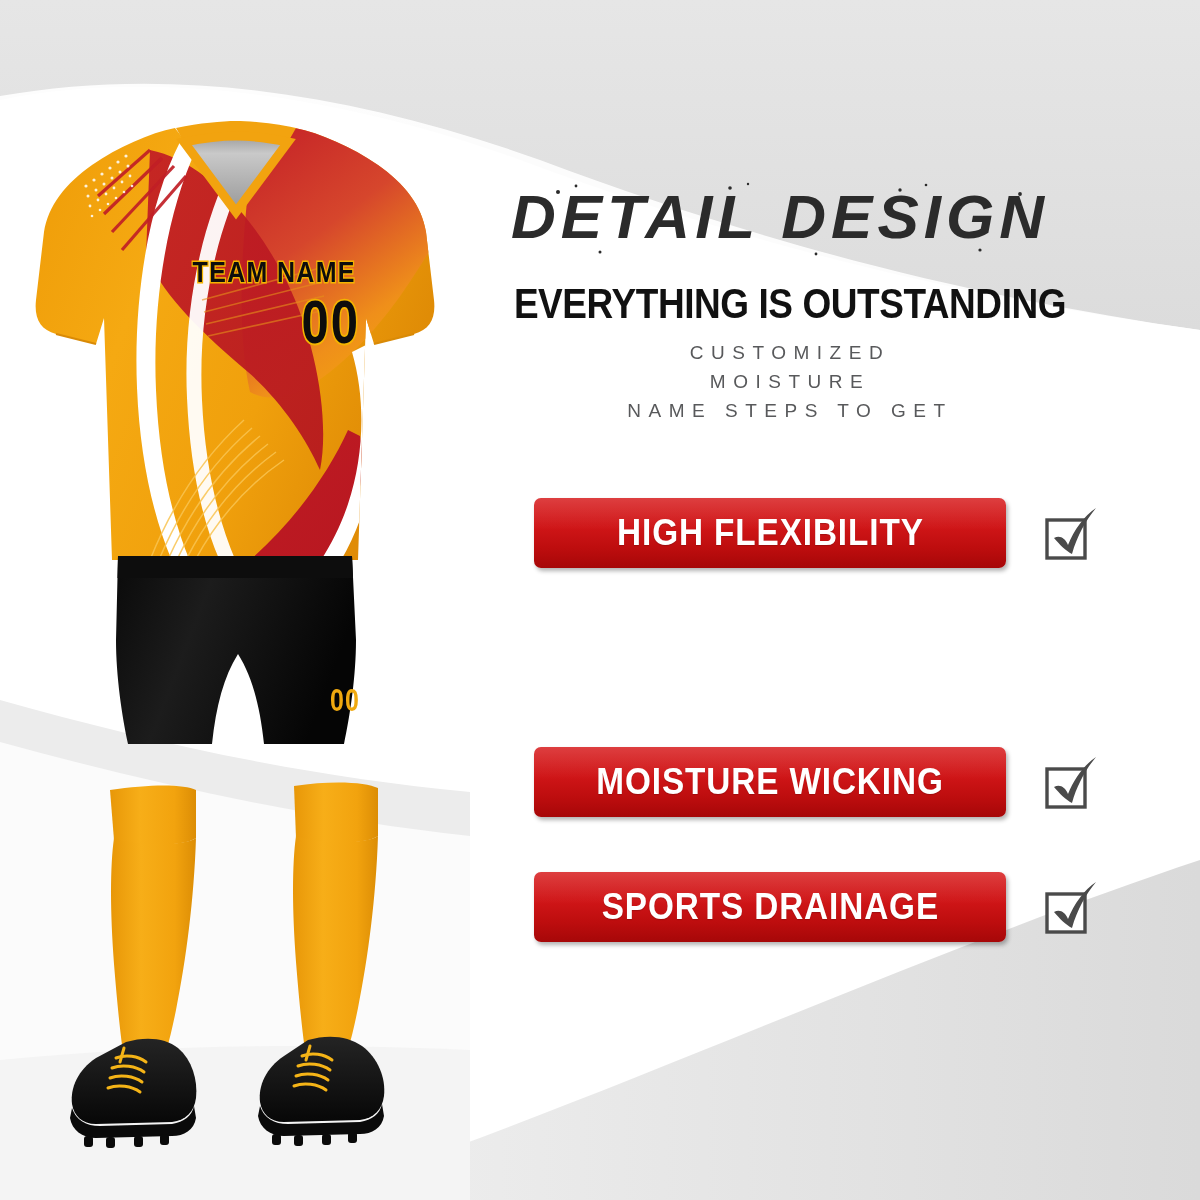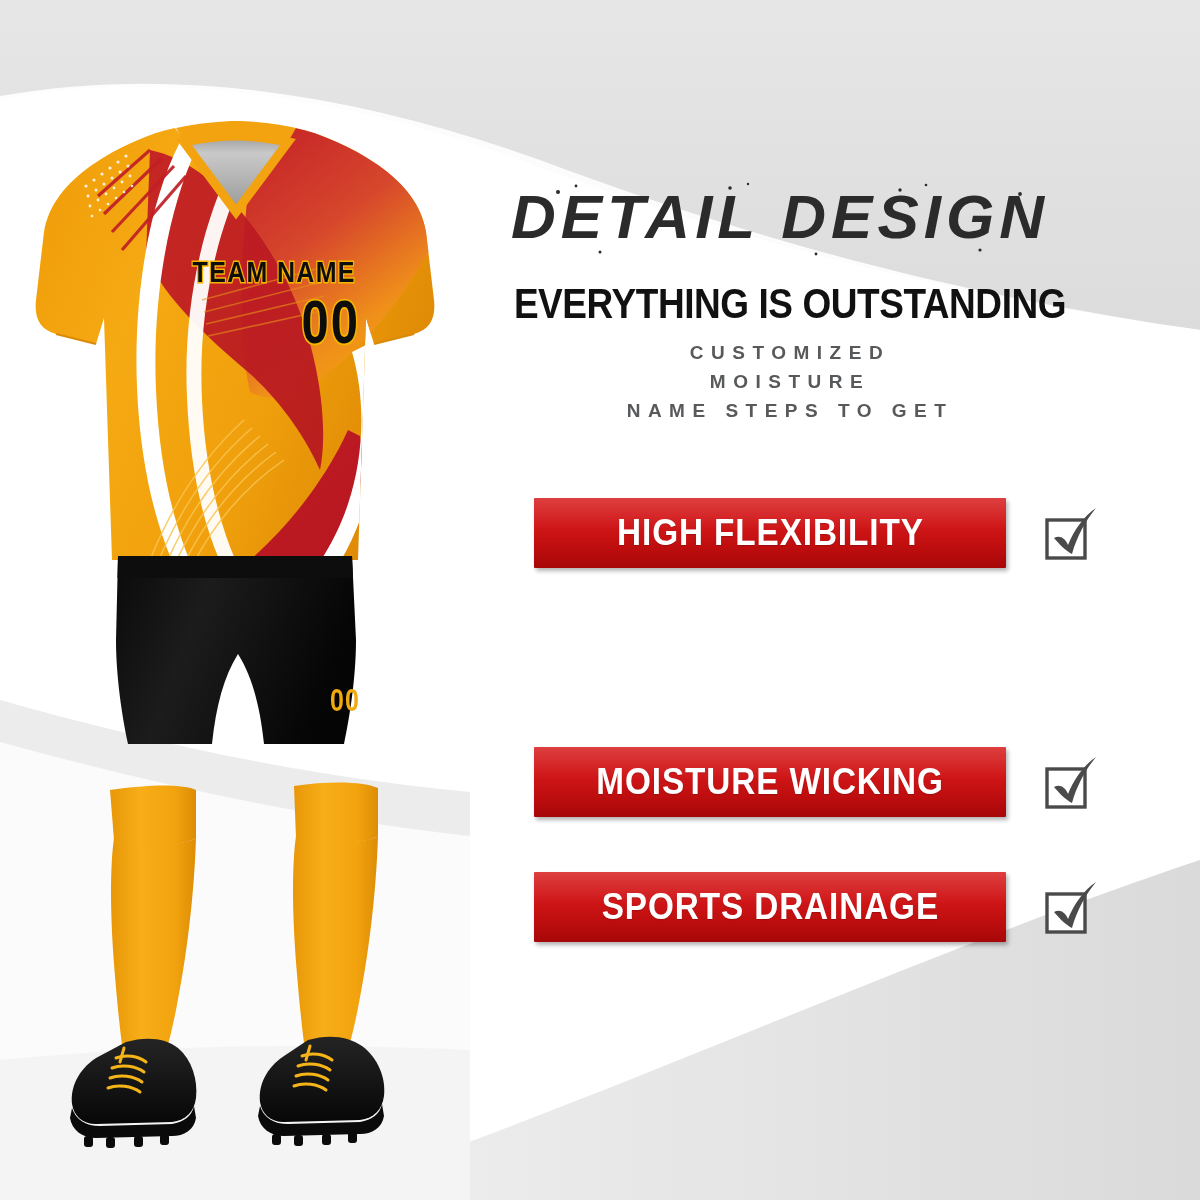--- a/index.html
+++ b/index.html
@@ -31,36 +31,36 @@
     transform:scaleX(0.86);
     transform-origin:50% 50%;
     white-space:nowrap;
     font-family:"Liberation Sans",sans-serif;
   }
 
   .taglines{
     position:absolute;left:0;top:338px;width:700px;text-align:center;
   }
   .tagline{
-    font-size:19px;font-weight:bold;color:#58595b;
+    font-size:19px;font-weight:normal;color:#58595b;
     letter-spacing:7.5px;line-height:29px;
     white-space:nowrap;
     font-family:"Liberation Sans",sans-serif;
   }
 
   
   .features{position:absolute;left:0;top:0;width:700px;height:1200px;}
   .feature-row{
     position:absolute;left:94px;width:580px;height:74px;
     display:flex;align-items:center;
   }
   .banner{
     position:relative;
     width:472px;height:70px;
-    border-radius:1px;
+    border-radius:7px;
     background:linear-gradient(180deg,#d81f20 0%,#cf1517 42%,#bd0d0e 72%,#a60708 100%);
     box-shadow:2px 3px 4px rgba(0,0,0,0.30);
     display:flex;align-items:center;justify-content:center;
     overflow:hidden;
   }
   .banner::after{
     content:"";position:absolute;left:0;top:0;right:0;height:46%;
     background:linear-gradient(180deg,rgba(255,255,255,0.14),rgba(255,255,255,0));
     pointer-events:none;
   }

